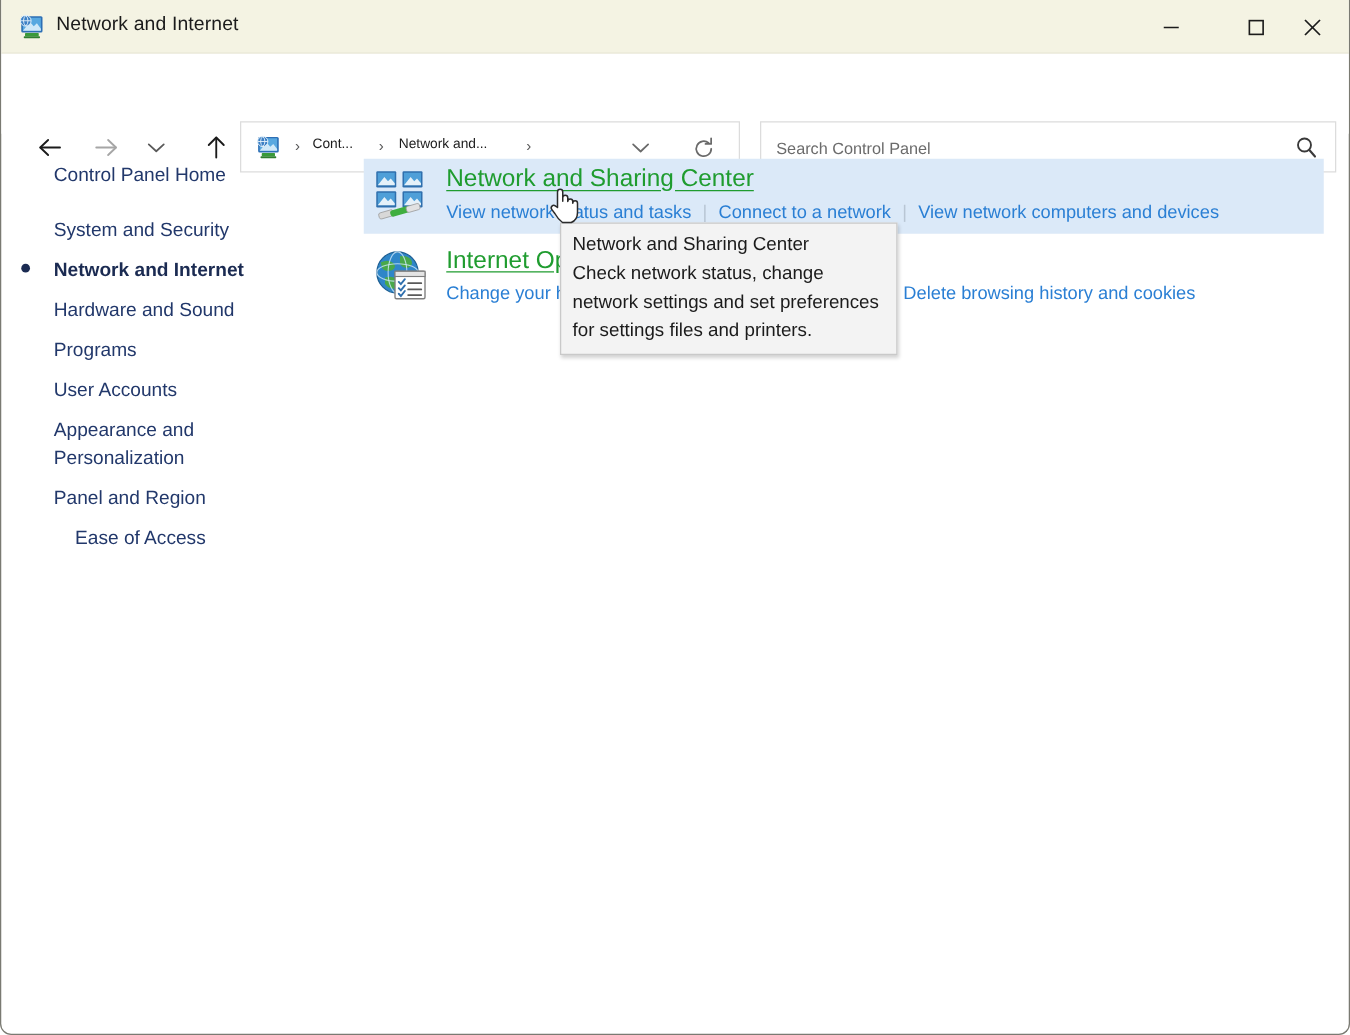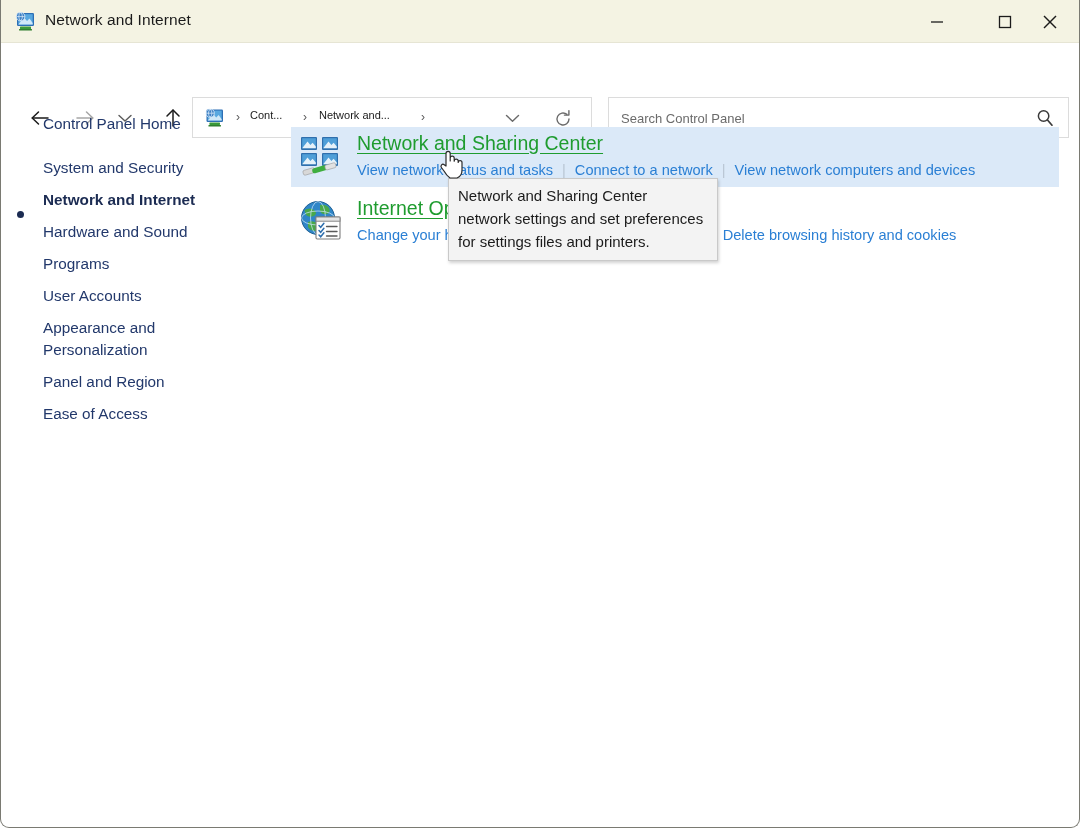--- a/index.html
+++ b/index.html
@@ -152,21 +152,21 @@
   #search-icon {
     position: absolute;
     right: 12px; top: 9px;
     width: 22px; height: 22px;
     display: flex; align-items: center; justify-content: center;
   }
 
   
   #sidebar {
     position: absolute;
-    left: 0; top: 103px;
+    left: 0; top: 120px;
     width: 290px;
     height: 360px;
   }
   .side-item {
     position: absolute;
     left: 42px;
     font-size: 15.3px;
     color: #22386b;
     white-space: nowrap;
     line-height: 21px;
@@ -360,21 +360,21 @@
   <div id="sidebar">
       <div class="side-item" style="top: 10px;">Control Panel Home</div>
       <div class="side-item" style="top: 54px;">System and Security</div>
       <div class="side-item bold" style="top: 86px;">Network and Internet</div>
       <div class="side-item" style="top: 118px;">Hardware and Sound</div>
       <div class="side-item" style="top: 150px;">Programs</div>
       <div class="side-item" style="top: 182px;">User Accounts</div>
       <div class="side-item" style="top: 214px;">Appearance and</div>
       <div class="side-item" style="top: 236px;">Personalization</div>
       <div class="side-item" style="top: 268px;">Panel and Region</div>
-      <div class="side-item" style="top: 300px;">Ease of Access</div>
+      <div class="side-item" style="top: 300px; margin-left: 17px;">Ease of Access</div>
     </div>
   <div id="side-bullet"></div>
 
   <div id="content">
 
     <div class="cat-row" id="row-network">
       <span class="cat-icon" style="top:7px;">
         <svg width="46" height="46" viewBox="0 0 46 46">
           <g>
             <rect x="3" y="3" width="16" height="13" rx="1" fill="#2f6fad"></rect>
@@ -430,20 +430,21 @@
       </span>
       <span class="cat-title hovered" style="top:5px;">Internet Options</span>
       <span class="sublinks" style="top:35px;">
         <span>Change your homepage</span><span class="sep">|</span><span>Manage browser add-ons</span><span class="sep">|</span><span>Delete browsing history and cookies</span>
       </span>
     </div>
   </div>
 
   <div id="tooltip">
     <div>Network and Sharing Center</div>
+    <div>Check network status, change</div>
     <div>network settings and set preferences</div>
     <div>for settings files and printers.</div>
   </div>
 
   <span id="cursor">
     <svg width="26" height="34" viewBox="0 0 26 34">
       <path d="M8 20 L8 7.5 a2.1 2.1 0 0 1 4.2 0 L12.2 15 L12.2 12.2 a2 2 0 0 1 4 0 L16.2 15.2 a2 2 0 0 1 4 0 L20.2 16.5 a1.9 1.9 0 0 1 3.8 0 L24 24 q0 6 -5 8 L12 32 q-3.5 -2.5 -6 -7 L3.4 21.5 a2 2 0 0 1 2.8 -2.8 Z" fill="#ffffff" stroke="#2b2b2b" stroke-width="1.2" stroke-linejoin="round"></path>
     </svg>
   </span>
 

